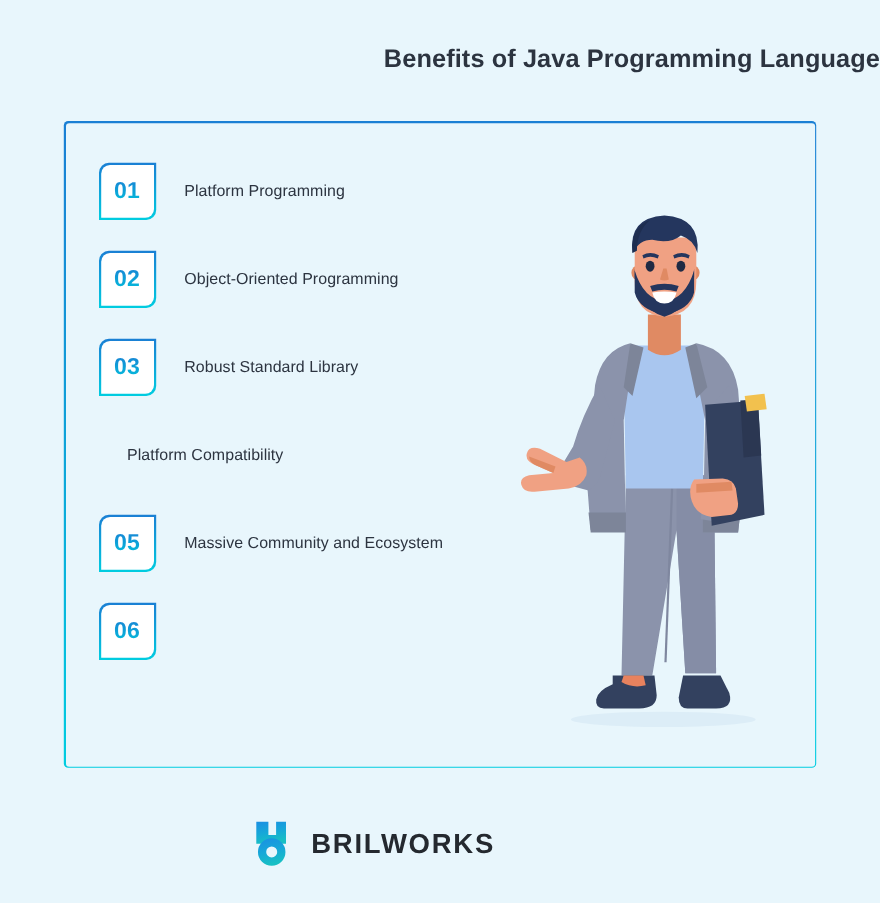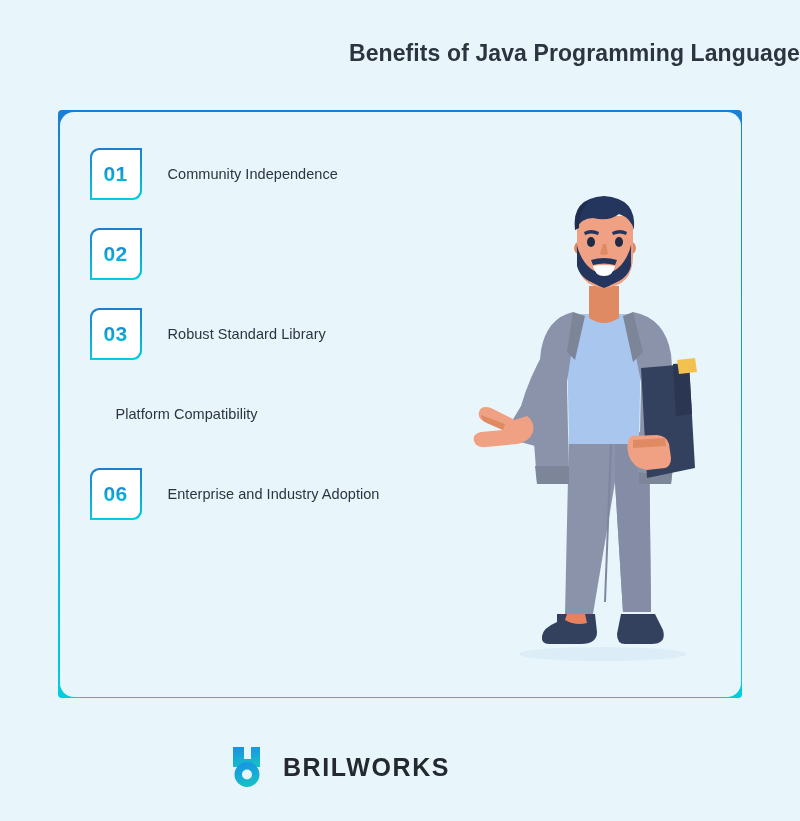--- a/index.html
+++ b/index.html
@@ -37,21 +37,21 @@
     width: 684px;
     height: 588px;
     border-radius: 4px;
     background: linear-gradient(180deg, #1a7fd4 0%, #0f9fd8 45%, #00cde0 100%);
     padding: 1.5px;
   }
   .card-inner {
     width: 100%;
     height: 100%;
     background: #e8f6fc;
-    border-radius: 14px;
+    border-radius: 3px;
     position: relative;
     overflow: hidden;
   }
 
   
   .benefit-list {
     position: absolute;
     left: 30px;
     top: 22px;
     width: 420px;
@@ -139,46 +139,52 @@
 
 <div class="card">
   <div class="card-inner">
 
     <ul class="benefit-list">
 
       <li class="benefit-item">
         <div class="badge">
           <span class="badge-num">01</span>
         </div>
-        <span class="benefit-label">Community Independence</span>
+        <span class="benefit-label">Platform Programming</span>
       </li>
 
       <li class="benefit-item">
         <div class="badge">
           <span class="badge-num">02</span>
         </div>
+        <span class="benefit-label">Object-Oriented Programming</span>
       </li>
 
       <li class="benefit-item">
         <div class="badge">
           <span class="badge-num">03</span>
         </div>
         <span class="benefit-label">Robust Standard Library</span>
       </li>
 
       <li class="benefit-item">
         <span class="benefit-label">Platform Compatibility</span>
       </li>
 
+      <li class="benefit-item">
+        <div class="badge">
+          <span class="badge-num">05</span>
+        </div>
+        <span class="benefit-label">Massive Community and Ecosystem</span>
+      </li>
 
       <li class="benefit-item">
         <div class="badge">
           <span class="badge-num">06</span>
         </div>
-        <span class="benefit-label">Enterprise and Industry Adoption</span>
       </li>
 
 
     </ul>
 
     <svg class="illustration" viewBox="0 0 260 490">
 
       <ellipse cx="130" cy="472" rx="84" ry="7" fill="#dcedf7"></ellipse>
 
       <path d="M96 250 L176 250 L178 430 L150 430 L142 300 L120 432 L92 432 Z" fill="#8b93ab"></path>

